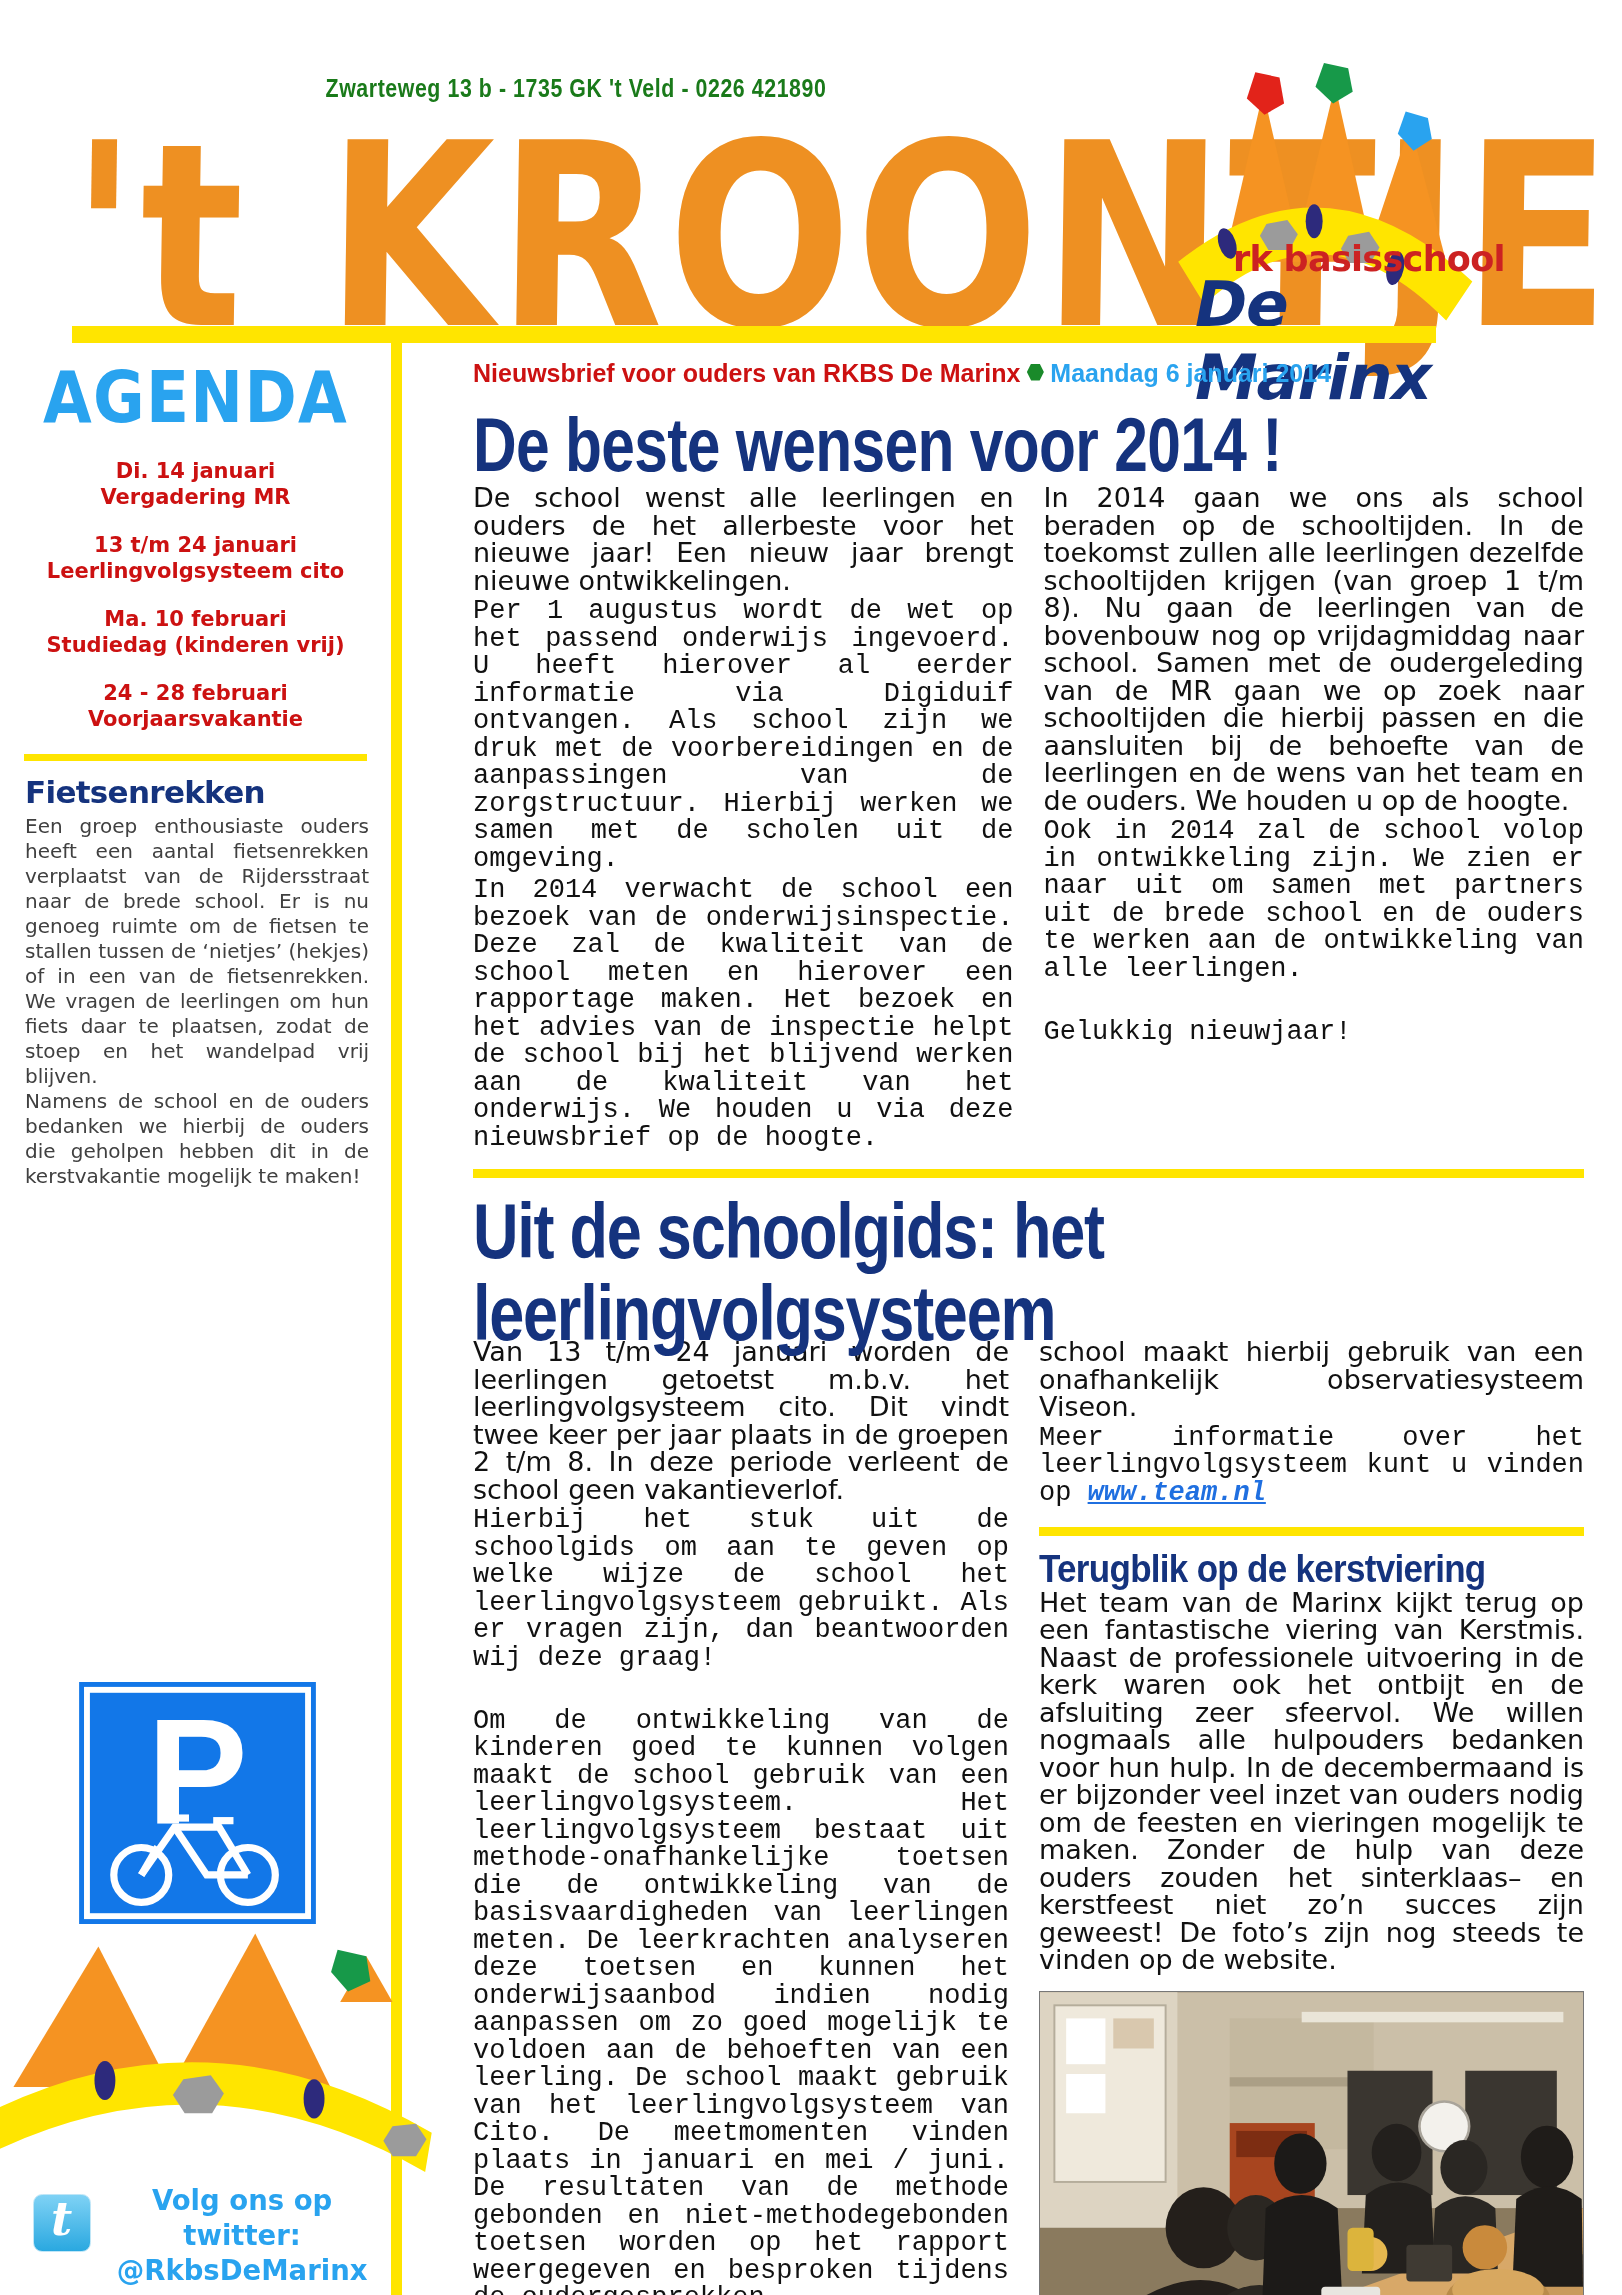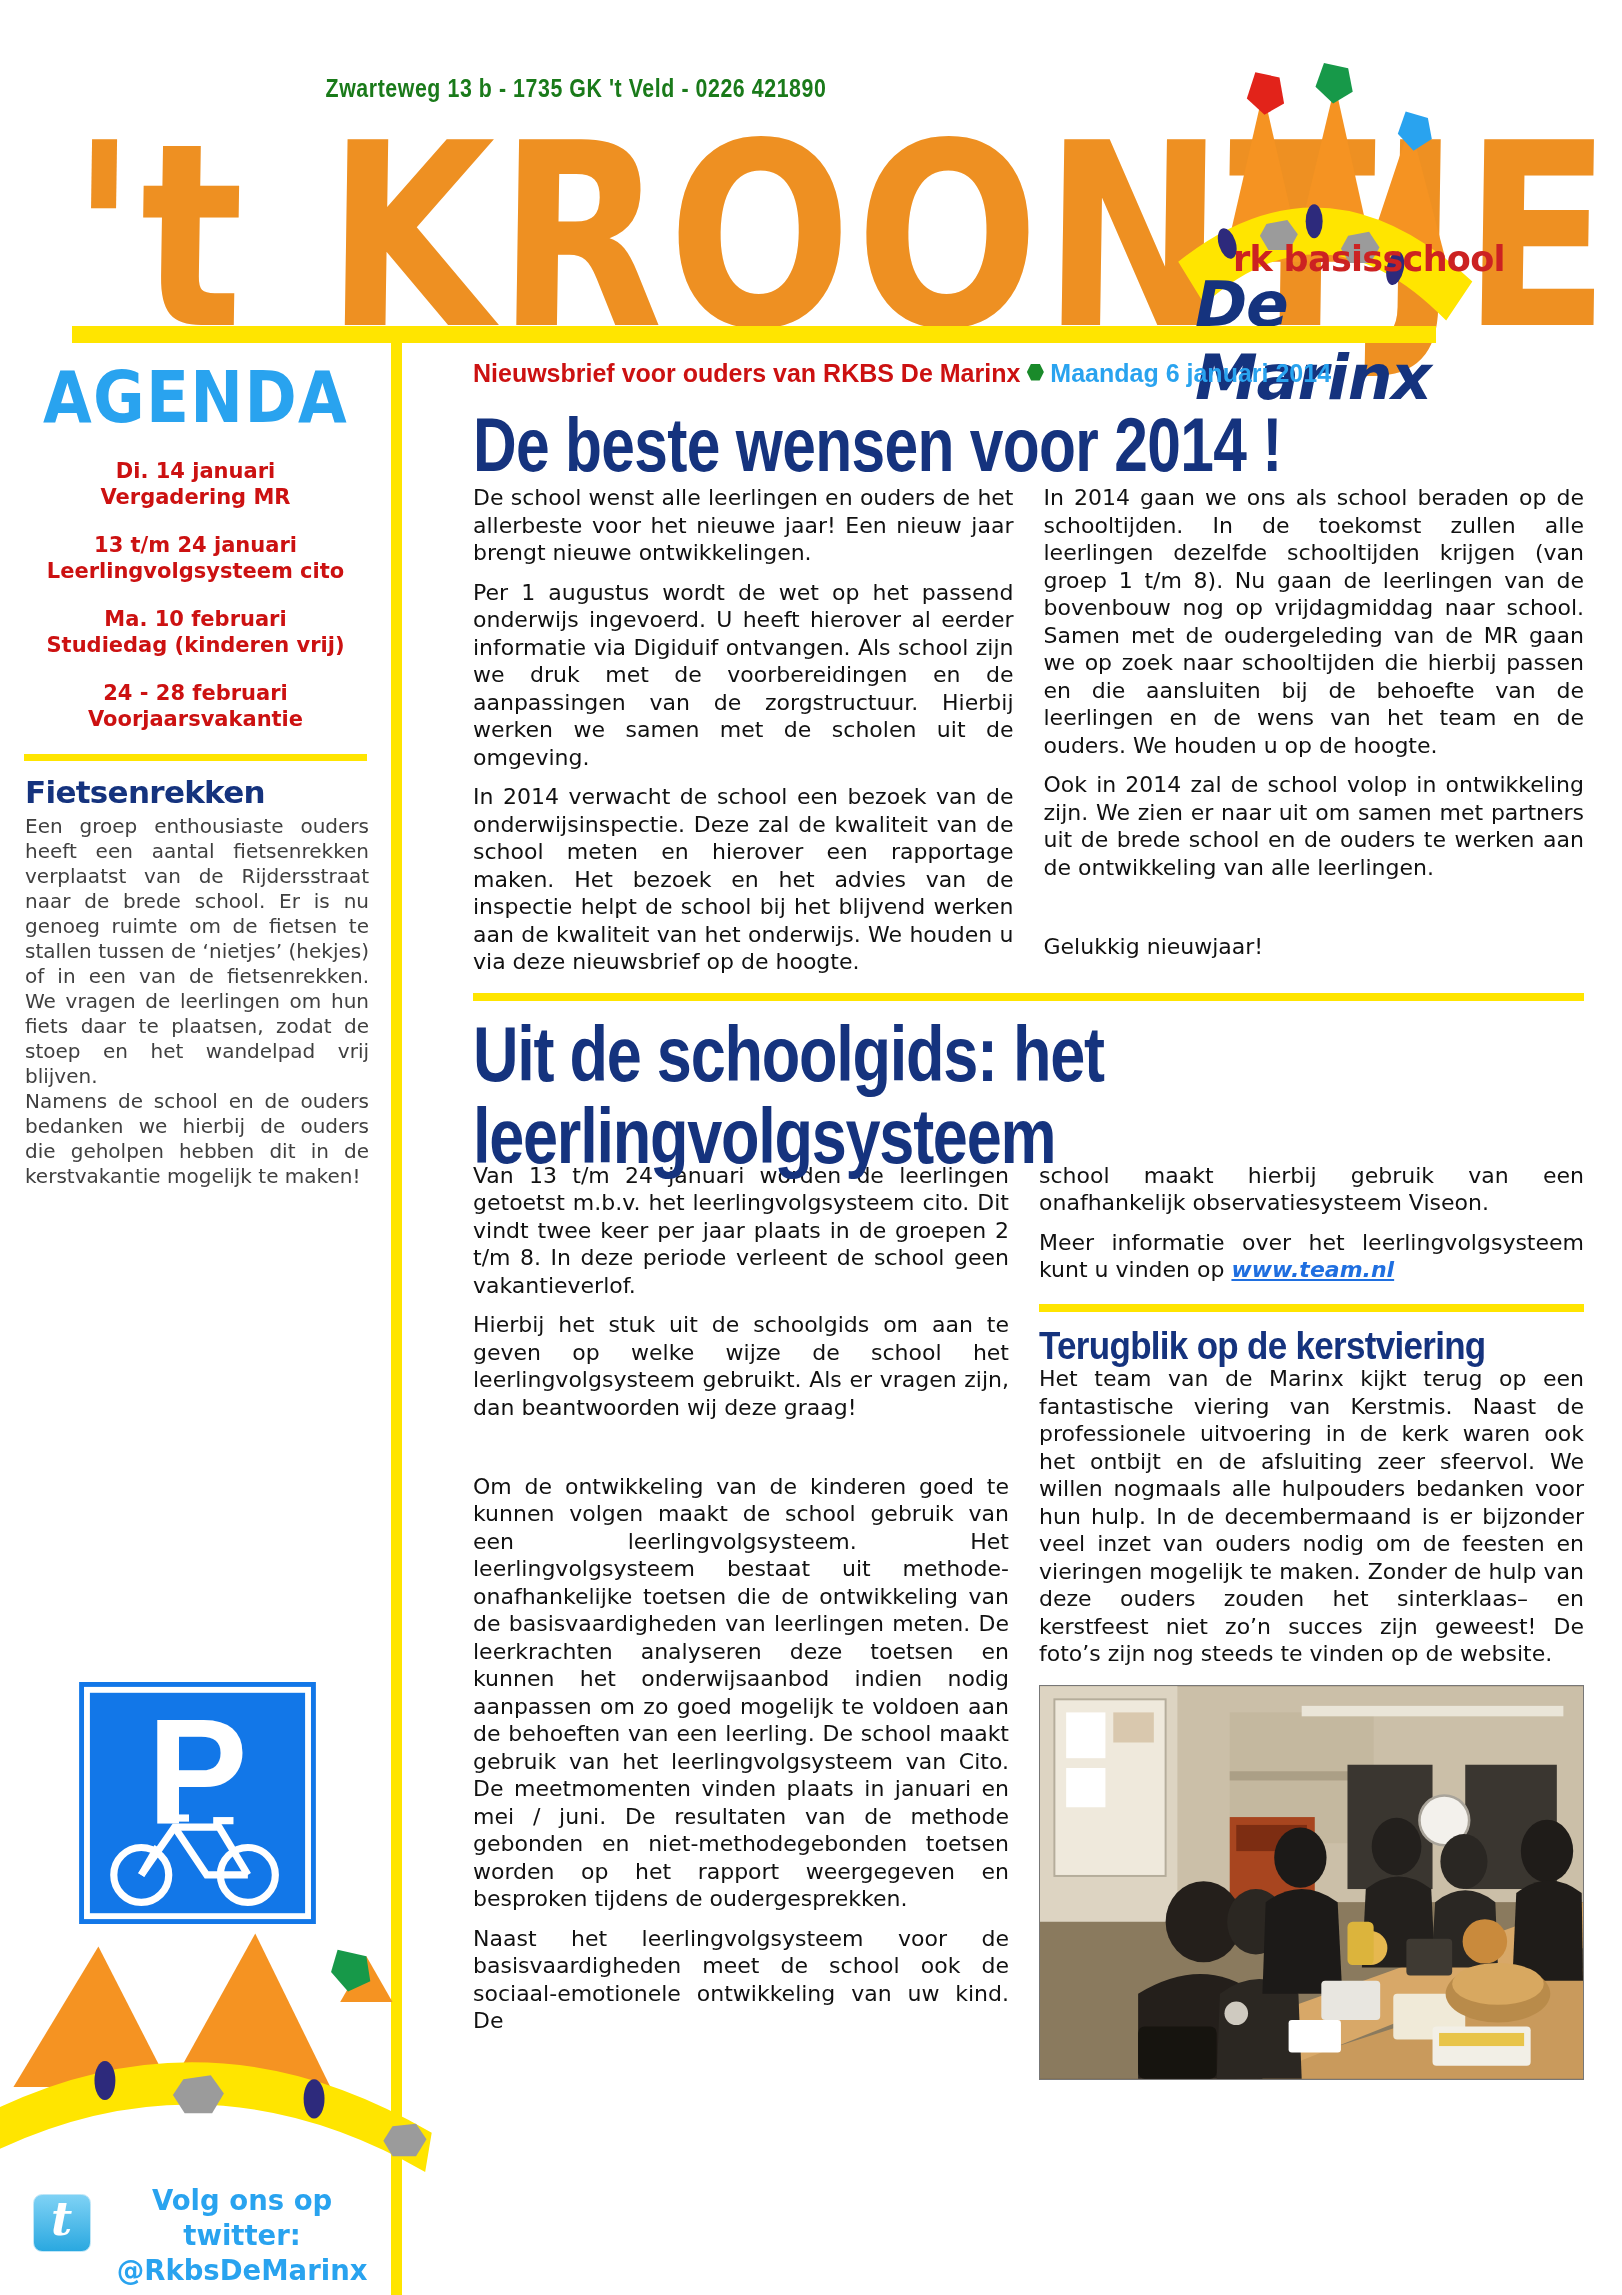--- a/index.html
+++ b/index.html
@@ -79,23 +79,23 @@
   #kicker .k-dot{display:inline-block;width:17px;height:17px;background:#1a8a2a;
     clip-path:polygon(25% 0,75% 0,100% 50%,75% 100%,25% 100%,0 50%);vertical-align:1.3px;margin:0 6.5px;}
   #kicker .k-blue{color:#29a3ef;}
   h1.art-title{
     margin:17px 0 14.4px 72px;color:#15337e;font-size:63px;font-weight:bold;line-height:65px;
     font-family:"Liberation Sans Narrow","Liberation Sans",sans-serif;letter-spacing:-0.7px;
     transform:scaleY(1.22) scaleX(0.96);transform-origin:left top;
   }
   .cols2{display:flex;gap:30px;padding:0 39px 0 72px;}
   .cols2 > div{flex:1 1 0;}
-  .body-text{color:#111;font-size:22px;line-height:27.5px;text-align:justify;
+  .body-text{color:#111;font-size:27px;line-height:27.5px;text-align:justify;
     font-family:"DejaVu Sans",sans-serif;margin:0;}
-  .body-text + .body-text{margin-top:12px;}
+  .body-text + .body-text{margin-top:4px;font-family:Liberation Mono, monospace;}
   #rule-mid{margin:17px 39px 0 72px;height:8.5px;background:#ffe500;}
   h1.art-title2{
     margin:13px 0 11.8px 72px;color:#15337e;font-size:65px;font-weight:bold;line-height:68px;
     font-family:"Liberation Sans Narrow","Liberation Sans",sans-serif;letter-spacing:-1.3px;
     transform:scaleY(1.2) scaleX(0.97);transform-origin:left top;
   }
   .link-cito{color:#1f6fe0;font-style:italic;font-weight:bold;text-decoration:underline;}
   #rule-right{margin:19.6px 0 0 0;height:8.5px;background:#ffe500;}
   h2.sub-title{
     margin:10.5px 0 3.9px 0;color:#15337e;font-size:35px;font-weight:bold;line-height:39px;

